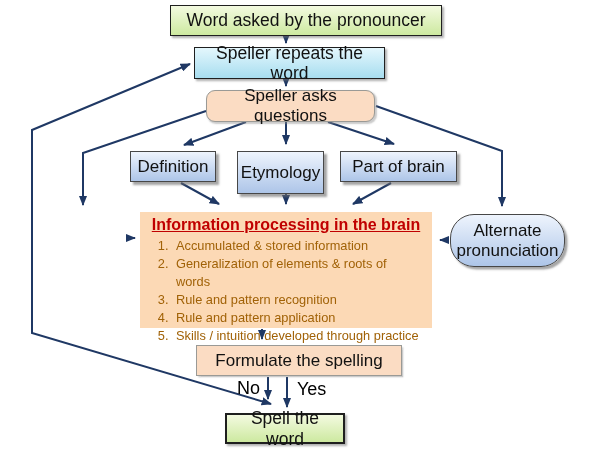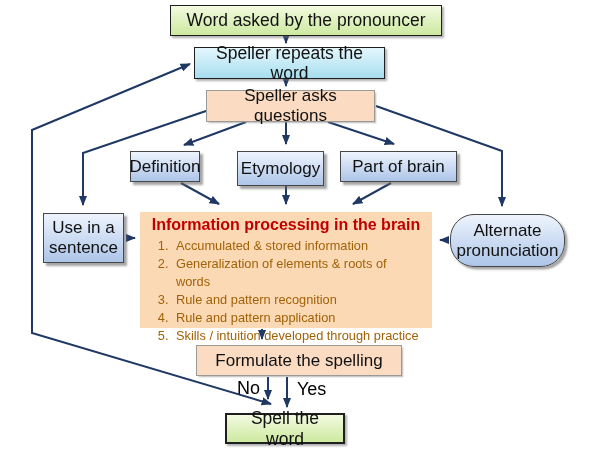--- a/index.html
+++ b/index.html
@@ -32,21 +32,21 @@
     background:#fbdcc3;
     border:1px solid #9a9a96;
     box-shadow:1.5px 1.5px 1.5px rgba(140,140,140,.45);
   }
   .infobox{
     position:absolute;background:#fcd9b5;box-sizing:border-box;
     padding:3px 8px 2px 8px;
   }
   .info-title{
     display:block;text-align:center;color:#c00000;font-weight:bold;
-    font-size:16px;margin:1px 0 3px 0;
+    font-size:16px;text-decoration:underline;margin:1px 0 3px 0;
   }
   .info-list{
     margin:0;padding:0 0 0 24px;color:#a16207;font-size:12.8px;
     line-height:1.4;
   }
   .info-list li{padding-left:4px;}
   .edge-label{
     position:absolute;color:#000000;font-size:18px;line-height:1;
   }
   .sz18{font-size:17.5px;}
@@ -86,39 +86,36 @@
   </svg>
 
   <div class="box green sz18" style="left:170px;top:5px;width:272px;height:31px;">
     <span>Word asked by the pronouncer</span>
   </div>
 
   <div class="box cyan sz18" style="left:194px;top:47px;width:191px;height:32px;">
     <span>Speller repeats the word</span>
   </div>
 
-  <div class="box peach" style="left:206px;top:90px;width:169px;height:32px;">
+  <div class="box peach" style="left:206px;top:90px;width:169px;height:32px;border-radius:9px;">
     <span>Speller asks questions</span>
   </div>
 
-  <div class="box blue" style="left:130px;top:151px;width:70px;height:31px;">
+  <div class="box blue" style="left:130px;top:151px;width:86px;height:31px;">
     <span>Definition</span>
   </div>
 
-  <div class="box blue" style="left:237px;top:151px;width:87px;height:35px;">
+  <div class="box blue" style="left:237px;top:151px;width:87px;height:43px;">
     <span>Etymology</span>
   </div>
 
   <div class="box blue" style="left:340px;top:151px;width:117px;height:31px;">
     <span>Part of brain</span>
   </div>
 
-  <div class="box blue" style="left:43px;top:213px;width:81px;height:50px;">
-    <span>Use in a sentence</span>
-  </div>
 
   <div class="box blue" style="left:450px;top:214px;width:115px;height:53px;border-radius:24px;">
     <span>Alternate pronunciation</span>
   </div>
 
   <div class="infobox" style="left:140px;top:212px;width:292px;height:116px;">
     <span class="info-title">Information processing in the brain</span>
     <ol class="info-list">
       <li>Accumulated &amp; stored information</li>
       <li>Generalization of elements &amp; roots of words</li>

